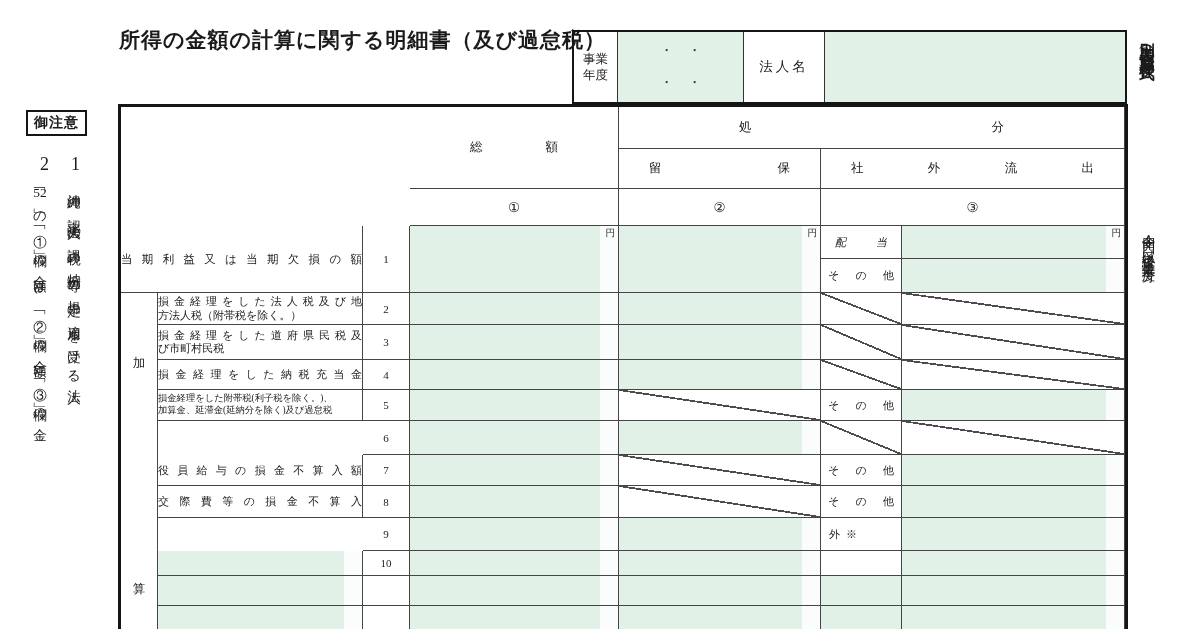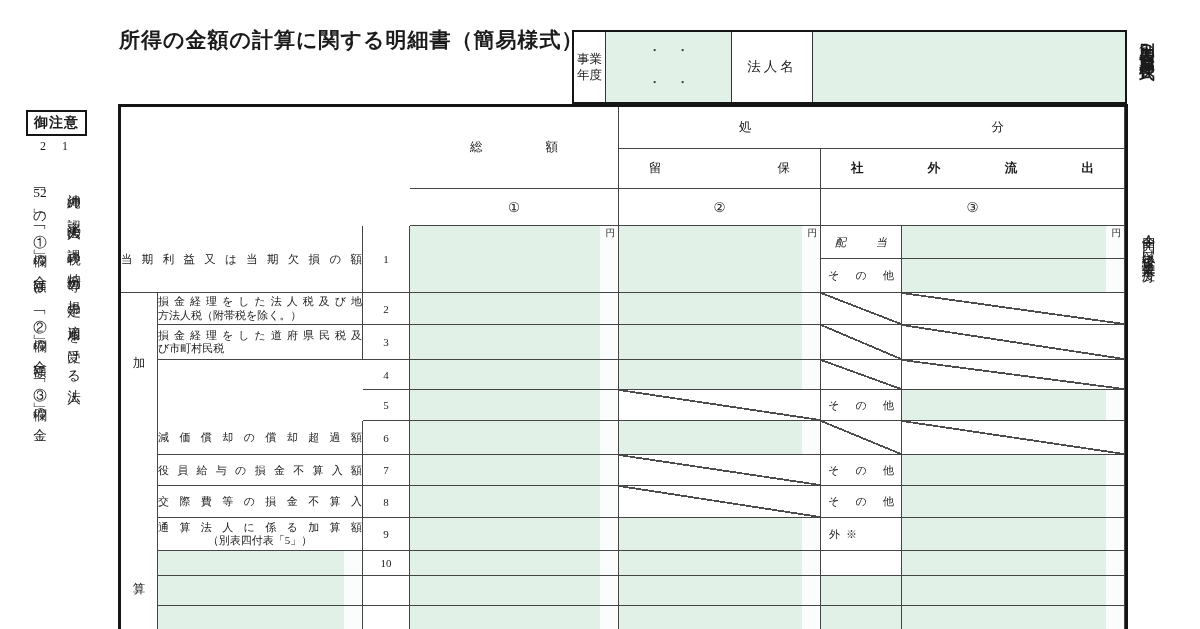--- a/index.html
+++ b/index.html
@@ -5,35 +5,35 @@
   html,body{margin:0;padding:0;background:#fff;}
   .page{position:relative;width:1200px;height:629px;overflow:hidden;background:#ffffff;
         font-family:"Liberation Serif","DejaVu Serif",serif;color:#1b1b1b;}
 
   
   .title{position:absolute;left:119px;top:26px;font-size:21px;font-weight:bold;
          letter-spacing:1px;font-family:"Liberation Sans","DejaVu Sans",sans-serif;}
   .topbox{position:absolute;left:572px;top:30px;width:555px;height:74px;
           border:2.5px solid #151515;box-sizing:border-box;display:flex;}
   .topbox .tcell{box-sizing:border-box;height:100%;display:flex;align-items:center;justify-content:center;}
-  .tb-lab1{width:32px;border-right:1.4px solid #333;font-size:12.5px;white-space:pre-line;text-align:center;line-height:1.3;}
+  .tb-lab1{width:44px;border-right:1.4px solid #333;font-size:12.5px;white-space:pre-line;text-align:center;line-height:1.3;}
   .tb-date{width:125px;background:#e2f1e8;}
   .tb-dots{white-space:pre-line;text-align:center;font-size:14px;line-height:32px;color:#333;}
   .tb-lab2{width:82px;border-left:1.4px solid #333;border-right:1.4px solid #333;font-size:13.5px;letter-spacing:3px;}
   .tb-name{flex:1;background:#e2f1e8;}
 
   
   .vtext{writing-mode:vertical-rl;}
   .form-name{position:absolute;left:1136px;top:31px;font-size:15.5px;font-weight:bold;letter-spacing:3px;}
   .era{position:absolute;left:1139px;top:224px;font-size:13.5px;letter-spacing:2.5px;}
 
   
   .caution{position:absolute;left:26px;top:110px;border:2.5px solid #151515;
            font-size:14px;font-weight:bold;padding:2px 6px;letter-spacing:1px;}
-  .note-nums{position:absolute;left:40px;top:138px;font-size:12px;letter-spacing:2px;}
+  .note-nums{position:absolute;left:40px;top:152px;font-size:18px;letter-spacing:2px;}
   .note{writing-mode:vertical-rl;text-orientation:upright;position:absolute;top:183px;
         font-size:13.5px;letter-spacing:3px;line-height:1;height:450px;}
   .note1{left:67px;}
   .note2{left:33px;}
   .tcy{text-combine-upright:all;}
 
   
   .t{position:absolute;left:118px;top:104px;display:grid;box-sizing:content-box;
      grid-template-columns:37px 205px 47px 209px 202px 81px 223px;
      grid-template-rows:42px 40px 37px 33px 34px 32px 35px 30px 31px 34px 31px 32px 33px 25px 30px 40px;
@@ -58,21 +58,21 @@
   .sub{font-size:11px;}
   .yen{position:absolute;top:1px;right:3px;font-size:9.5px;color:#222;}
   .grp{border-bottom:none;}
   .grp span{position:absolute;left:0;width:100%;text-align:center;font-size:12.5px;}
 </style>
 </head>
 <body>
 
 <div class="page">
 
-  <div class="title">所得の金額の計算に関する明細書（簡易様式）</div>
+  <div class="title">所得の金額の計算に関する明細書（及び過怠税）</div>
 
   <div class="topbox">
     <div class="tcell tb-lab1">事業
 年度</div>
     <div class="tcell tb-date">
       <span class="tb-dots">・　・
 ・　・</span>
     </div>
     <div class="tcell tb-lab2">法人名</div>
     <div class="tcell tb-name"></div>
@@ -90,21 +90,21 @@
 
     <div class="c hd" style="grid-area:1/5/2/8;">
         <span class="js" style="padding:0 120px;">処分</span>
       </div>
     <div class="c hd" style="grid-area:1/4/3/5;">
         <span class="js" style="padding:0 60px;">総額</span>
       </div>
     <div class="c hd" style="grid-area:2/5/3/6;">
         <span class="js" style="padding:0 30px;">留保</span>
       </div>
-    <div class="c hd" style="grid-area:2/6/3/8;font-weight:bold;">
+    <div class="c hd" style="grid-area:2/6/3/8;">
         <span class="js" style="padding:0 30px;">社外流出</span>
       </div>
     <div class="c ctr circ" style="grid-area:3/4/4/5;">①</div>
     <div class="c ctr circ" style="grid-area:3/5/4/6;">②</div>
     <div class="c ctr circ" style="grid-area:3/6/4/8;">③</div>
 
     <div class="c lab" style="grid-area:4/1/6/3;">
         <span class="js lab-1" style="padding:0 12px;font-size:11.5px;">当期利益又は当期欠損の額</span>
       </div>
     <div class="c num" style="grid-area:4/3/6/4;">1</div>
@@ -143,37 +143,41 @@
     <div class="c lab" style="grid-area:7/2/8/3;">
         <span class="l1 js lab-s">損金経理をした道府県民税及</span>
         <span class="l2 lab-s">び市町村民税</span>
       </div>
     <div class="c num" style="grid-area:7/3/8/4;">3</div>
     <div class="c g" style="grid-area:7/4/8/5;"></div>
     <div class="c g" style="grid-area:7/5/8/6;"></div>
     <div class="c dg" style="grid-area:7/6/8/7;"></div>
     <div class="c dg" style="grid-area:7/7/8/8;"></div>
 
+    <div class="c lab" style="grid-area:8/2/9/3;">
+        <span class="l1 js lab-1">損金経理をした納税充当金</span>
+      </div>
     <div class="c num" style="grid-area:8/3/9/4;">4</div>
     <div class="c g" style="grid-area:8/4/9/5;"></div>
     <div class="c g" style="grid-area:8/5/9/6;"></div>
     <div class="c dg" style="grid-area:8/6/9/7;"></div>
     <div class="c dg" style="grid-area:8/7/9/8;"></div>
 
+    <div class="c lab" style="grid-area:9/2/10/3;">
+        <span class="l1 lab-xs">損金経理をした附帯税(利子税を除く。)、</span>
+        <span class="l2 lab-xs">加算金、延滞金(延納分を除く)及び過怠税</span>
+      </div>
     <div class="c num" style="grid-area:9/3/10/4;">5</div>
     <div class="c g" style="grid-area:9/4/10/5;"></div>
     <div class="c dg" style="grid-area:9/5/10/6;"></div>
     <div class="c sub" style="grid-area:9/6/10/7;">
         <span class="js" style="padding:0 7px;">その他</span>
       </div>
     <div class="c g" style="grid-area:9/7/10/8;"></div>
 
-    <div class="c lab" style="grid-area:10/2/11/3;">
-        <span class="l1 js lab-1">減価償却の償却超過額</span>
-      </div>
     <div class="c num" style="grid-area:10/3/11/4;">6</div>
     <div class="c g" style="grid-area:10/4/11/5;"></div>
     <div class="c g" style="grid-area:10/5/11/6;"></div>
     <div class="c dg" style="grid-area:10/6/11/7;"></div>
     <div class="c dg" style="grid-area:10/7/11/8;"></div>
 
     <div class="c lab" style="grid-area:11/2/12/3;">
         <span class="l1 js lab-1">役員給与の損金不算入額</span>
       </div>
     <div class="c num" style="grid-area:11/3/12/4;">7</div>
@@ -188,24 +192,20 @@
         <span class="l1 js lab-1">交際費等の損金不算入</span>
       </div>
     <div class="c num" style="grid-area:12/3/13/4;">8</div>
     <div class="c g" style="grid-area:12/4/13/5;"></div>
     <div class="c dg" style="grid-area:12/5/13/6;"></div>
     <div class="c sub" style="grid-area:12/6/13/7;">
         <span class="js" style="padding:0 7px;">その他</span>
       </div>
     <div class="c g" style="grid-area:12/7/13/8;"></div>
 
-    <div class="c lab" style="grid-area:13/2/14/3;">
-        <span class="l1 js lab-s">通算法人に係る加算額</span>
-        <span class="l2 lab-s l2c">（別表四付表「5」）</span>
-      </div>
     <div class="c num" style="grid-area:13/3/14/4;">9</div>
     <div class="c g" style="grid-area:13/4/14/5;"></div>
     <div class="c g" style="grid-area:13/5/14/6;"></div>
     <div class="c sub" style="grid-area:13/6/14/7;padding-left:8px;letter-spacing:6px;">外※</div>
     <div class="c g" style="grid-area:13/7/14/8;"></div>
 
     <div class="c g" style="grid-area:14/2/15/3;"></div>
     <div class="c num" style="grid-area:14/3/15/4;">10</div>
     <div class="c g" style="grid-area:14/4/15/5;"></div>
     <div class="c g" style="grid-area:14/5/15/6;"></div>

